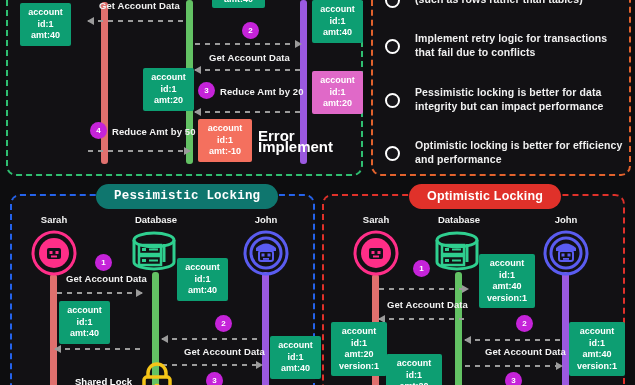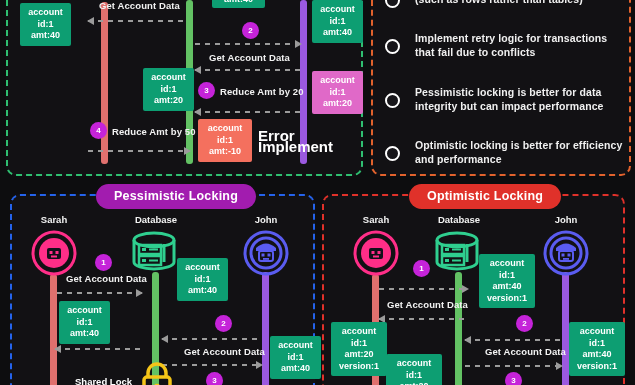--- a/index.html
+++ b/index.html
@@ -21,21 +21,21 @@
   .clipTop { border-top: none !important; border-top-left-radius: 0 !important; border-top-right-radius: 0 !important; }
   .clipBot { border-bottom: none !important; border-bottom-left-radius: 0 !important; border-bottom-right-radius: 0 !important; }
 
   
   .pill {
     position: absolute; z-index: 30;
     color: #fff; font-weight: bold; font-size: 12.5px;
     padding: 5px 18px 6px; border-radius: 14px;
     white-space: nowrap; letter-spacing: .2px;
   }
-  .pill.bluepill { background: #a21caf; }
+  .pill.bluepill { background: #0f766e; font-family: Liberation Mono, monospace; }
   .pill.redpill  { background: #e0312a; }
 
   
   .lifeline { position: absolute; width: 7px; border-radius: 3px; z-index: 2; }
   .ll-pink  { background: #e0706e; }
   .ll-green { background: #63c264; }
   .ll-purple{ background: #9b59e0; }
 
   
   .abox {

